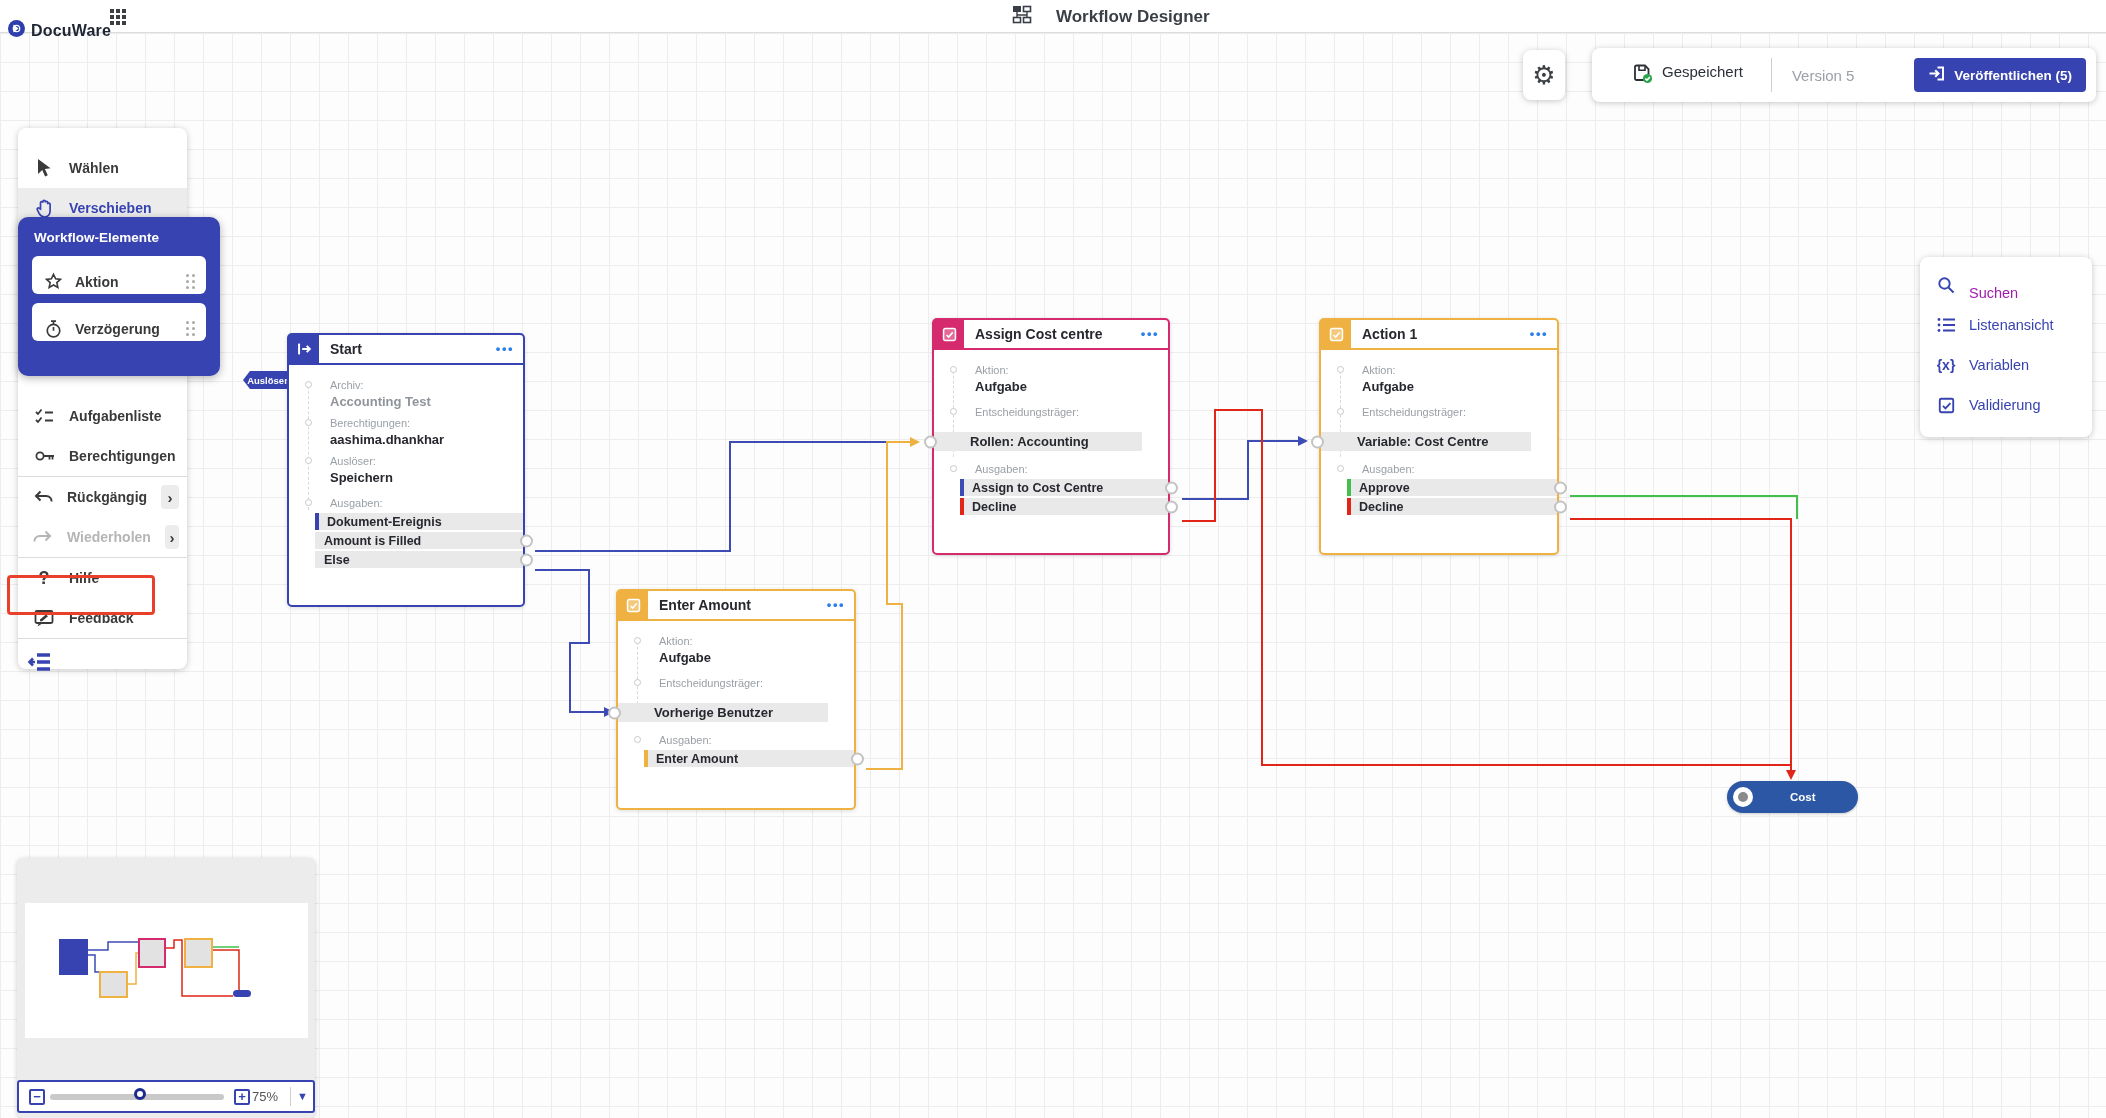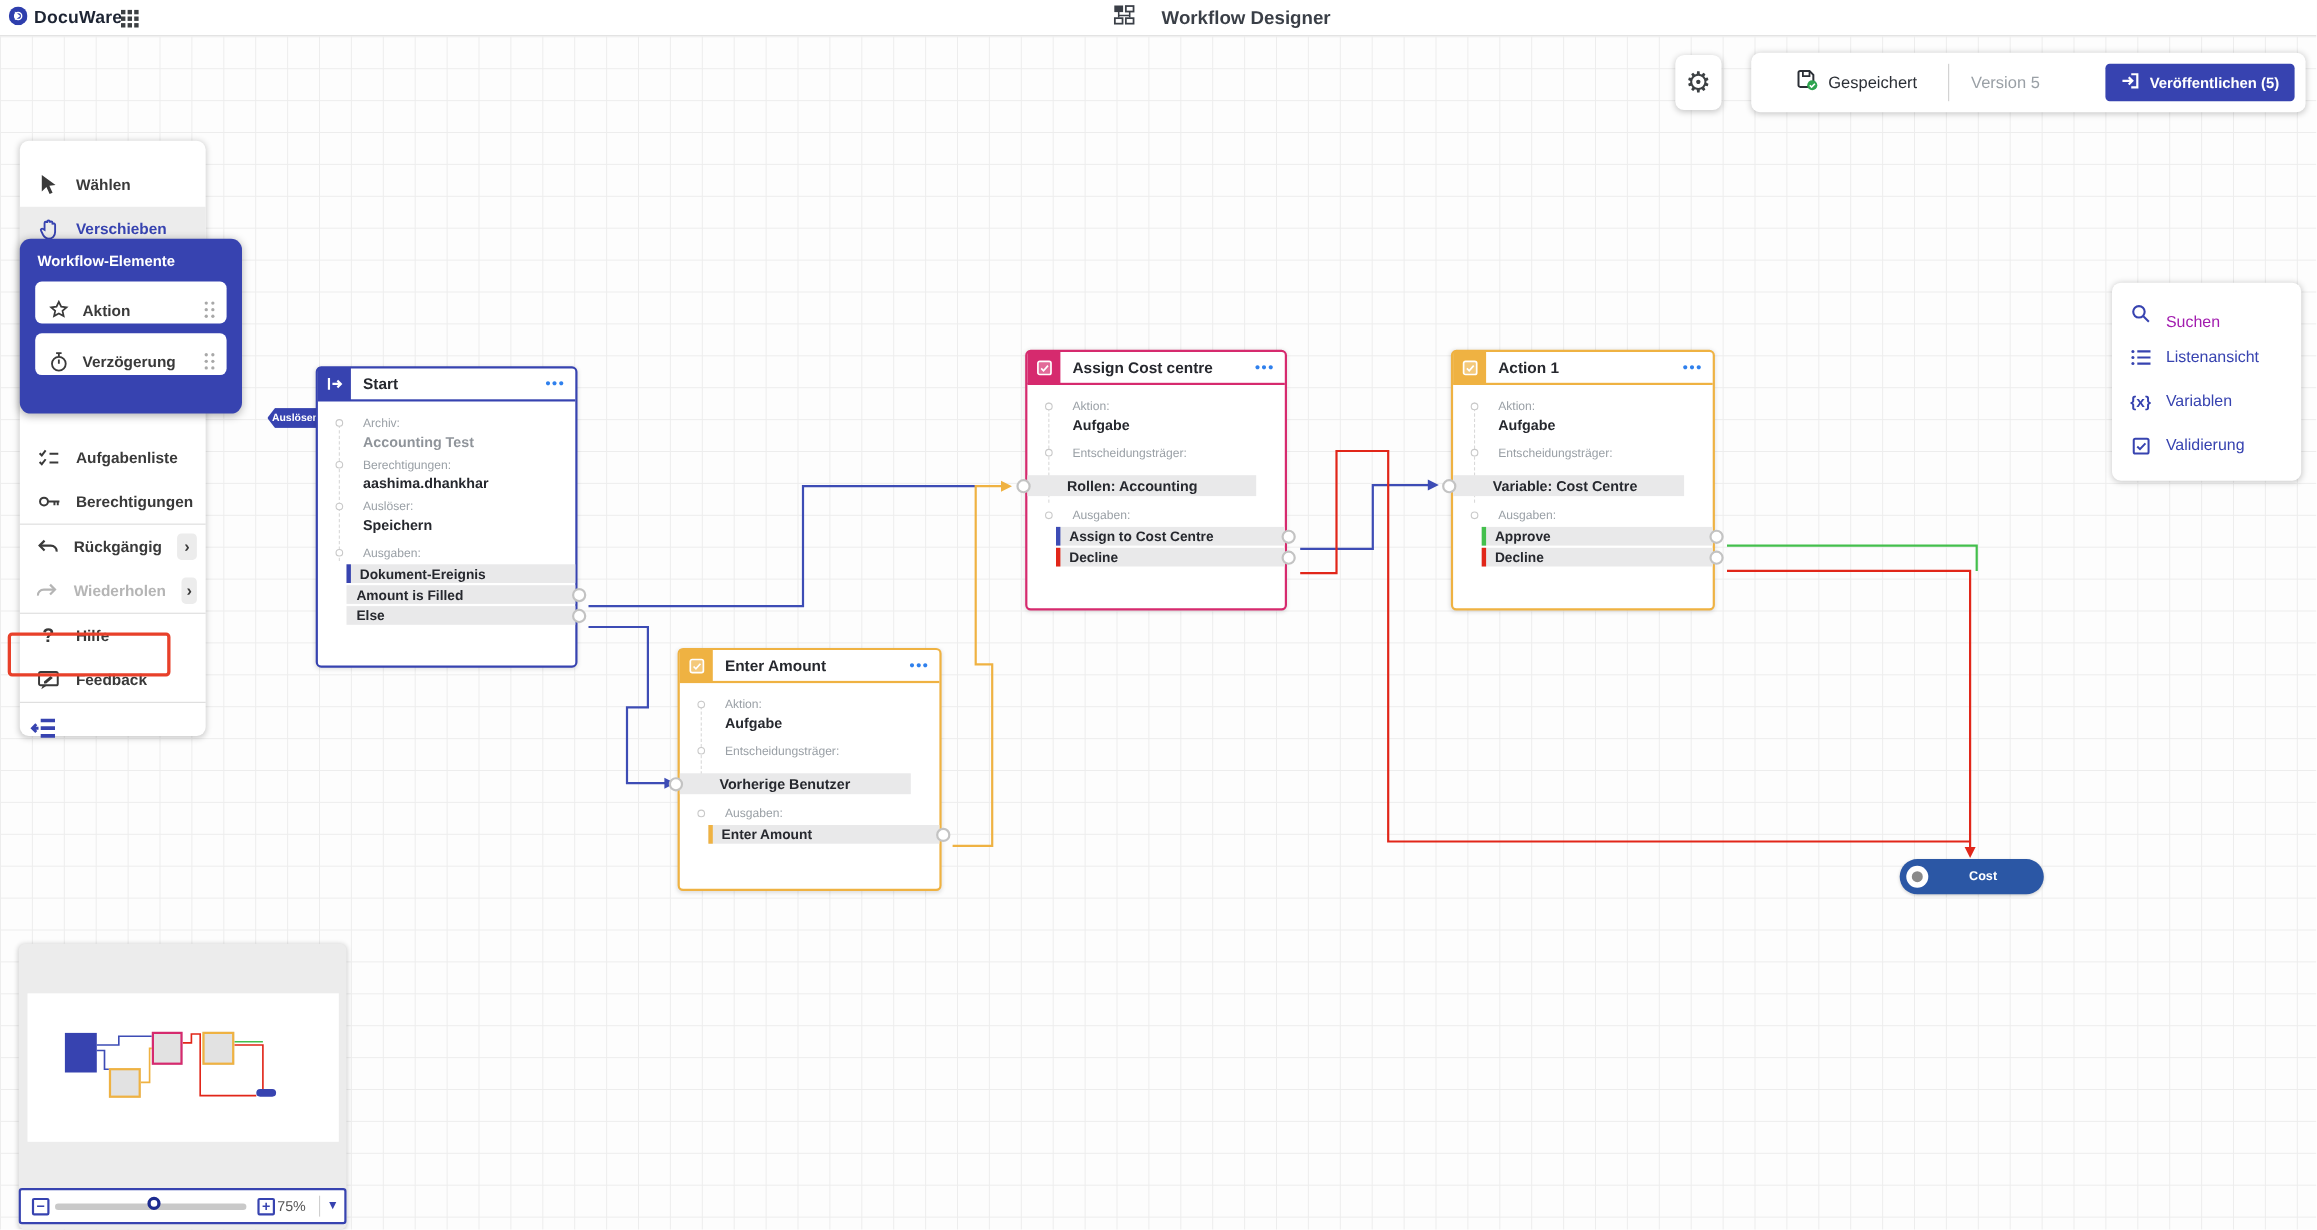--- a/index.html
+++ b/index.html
@@ -2,21 +2,21 @@
 <html lang="de" style="--indigo: #3743b0; --blue-line: #3d4cb5; --amber: #efb242; --pink: #d62a6e; --red: #e12619; --green: #43bf4c; --link-blue: #2f80ed; --end-blue: #2b57a5; --highlight-red: #e8402a;"><head>
 <meta charset="utf-8">
 <style>
   * { box-sizing: border-box; margin: 0; padding: 0; }
   body { font-family: "Liberation Sans", sans-serif; background:#fff; }
   .stage { position:relative; width:2106px; height:1118px; overflow:hidden; background:#fff; }
 
   
   .topbar { position:absolute; left:0; top:0; width:2106px; height:33px; background:#fff;
             border-bottom:1px solid #dcdcdc; z-index:50; }
-  .brand-wrap { position:absolute; left:8px; top:0; height:33px; display:flex; align-items:center; gap:6px; }
+  .brand-wrap { position:absolute; left:8px; top:14px; height:33px; display:flex; align-items:center; gap:6px; }
   .brand-name { font-size:16px; font-weight:700; color:#1d2433; letter-spacing:.2px; }
   .grid-icon { position:absolute; left:110px; top:9px; width:16px; height:16px;
                display:grid; grid-template-columns:repeat(3,4px); grid-template-rows:repeat(3,4px); gap:2px; }
   .grid-icon span { background:#3c4043; width:4px; height:4px; }
   .title-wrap { position:absolute; left:1012px; top:0; height:33px; display:flex; align-items:center; gap:24px; }
   .title-text { font-size:17px; font-weight:700; color:#3a3f47; }
 
   
   .canvas { position:absolute; left:0; top:33px; width:2106px; height:1085px; background:#fdfdfd;
             background-image: linear-gradient(#ededed 1px, transparent 1px),
@@ -65,21 +65,21 @@
   .flyout-btn { height:38px; background:#fff; border-radius:6px; display:flex; align-items:center;
                 padding:13px 10px 0 12px; gap:12px; margin-bottom:9px; cursor:grab; }
   .flyout-btn .lab { font-size:14px; font-weight:600; color:#3a3a3a; }
   .drag-dots { margin-left:auto; display:grid; grid-template-columns:4px 4px; grid-template-rows:repeat(3,4px); gap:2px; }
   .drag-dots i { width:3px; height:3px; border-radius:50%; background:#a8a8a8; }
 
   
   .gear-panel { left:1523px; top:50px; width:42px; height:50px; display:flex; align-items:center; justify-content:center; }
   .gear-glyph { font-size:26px; color:#3c4043; line-height:1; cursor:pointer; }
   .status-panel { left:1592px; top:48px; width:504px; height:54px; display:flex; align-items:center; }
-  .saved-wrap { display:flex; align-items:center; gap:9px; margin-left:40px; }
+  .saved-wrap { display:flex; gap:9px; margin-left:40px; }
   .saved-text { font-size:15px; font-weight:400; color:#2b2f36; }
   .status-sep { width:1px; height:34px; background:#cfcfcf; margin-left:28px; }
   .version-text { font-size:15px; color:#9aa0a6; margin-left:20px; }
   .publish-btn { margin-left:auto; margin-right:10px; height:34px; padding:0 14px; background:var(--indigo);
                  border:none; border-radius:4px; color:#fff; font-size:13.5px; font-weight:700;
                  display:flex; align-items:center; gap:9px; cursor:pointer; font-family:inherit; }
 
   
   .tools-panel { left:1920px; top:257px; width:172px; height:180px; padding-top:8px; }
   .tool-row { height:40px; display:flex; align-items:center; padding-left:16px; gap:13px; cursor:pointer; }

